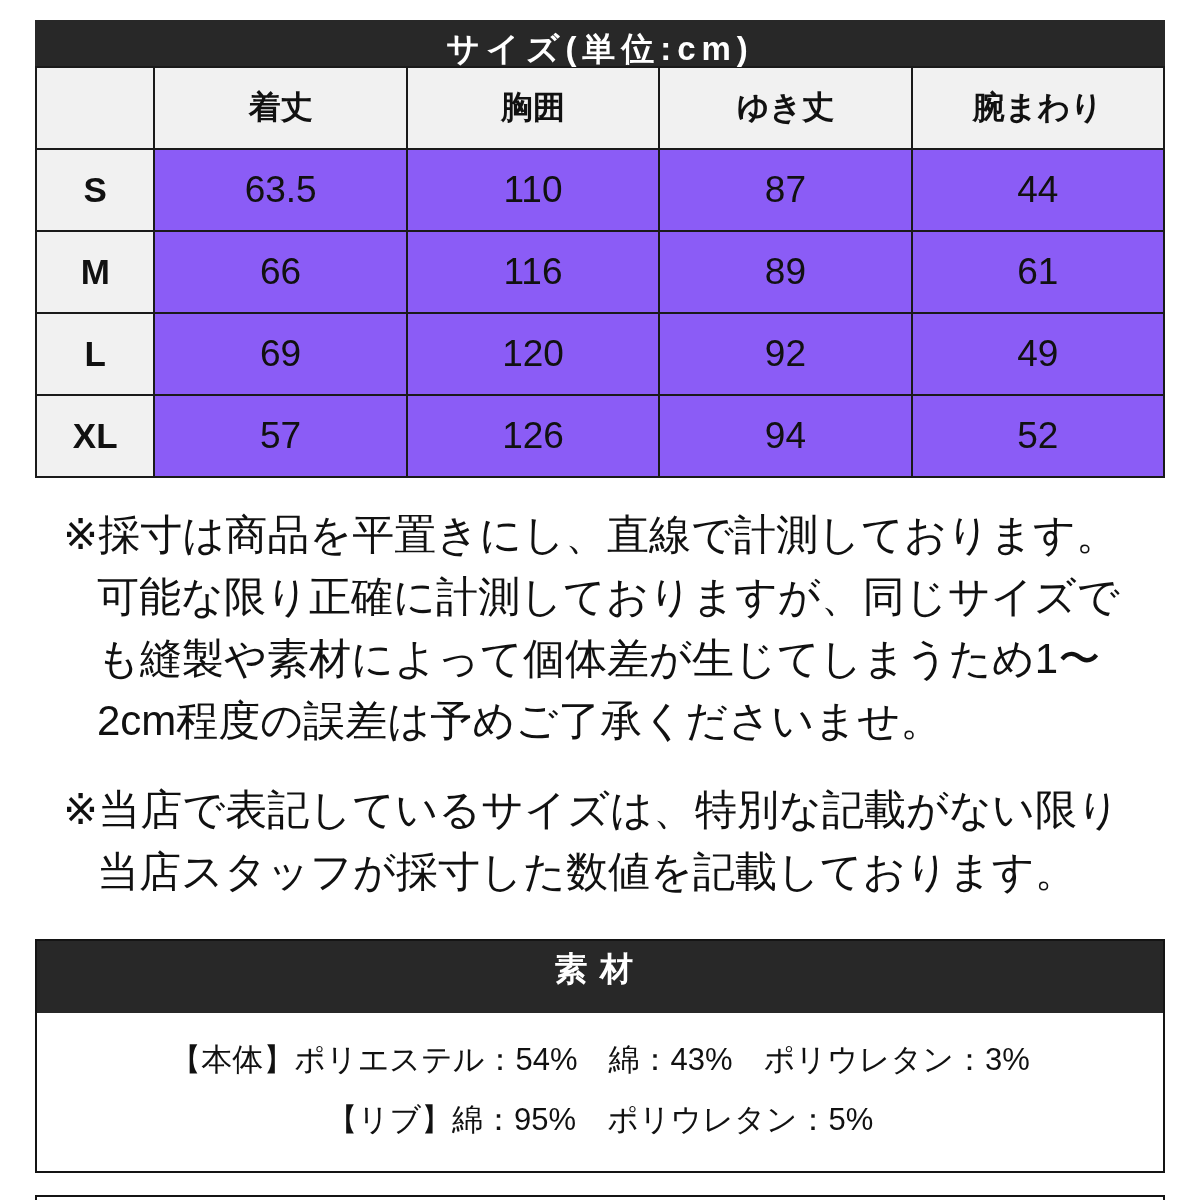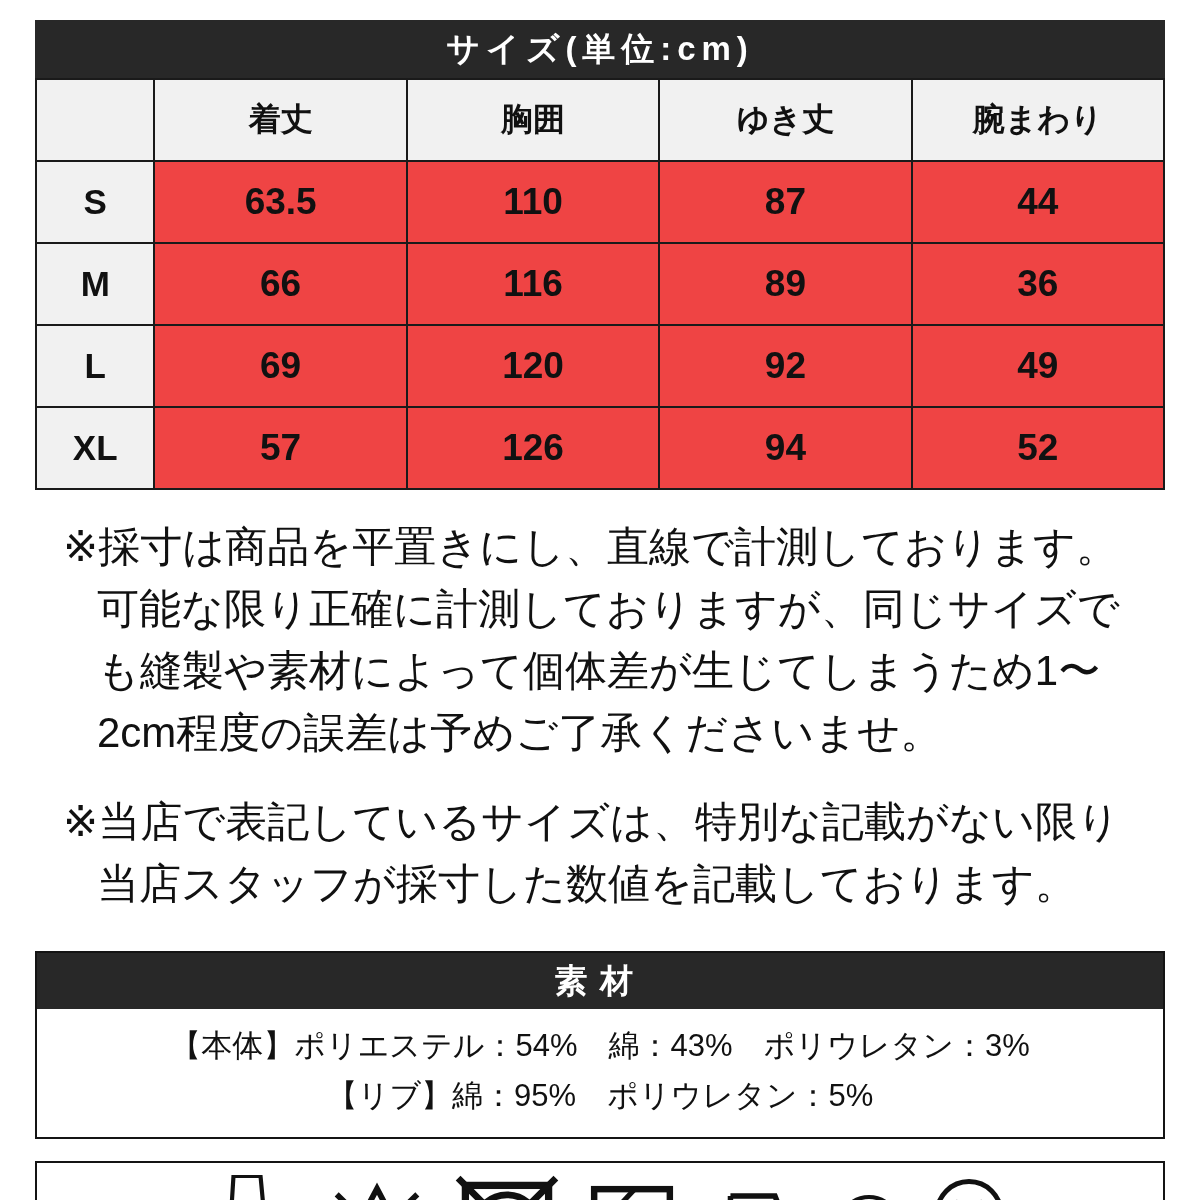--- a/index.html
+++ b/index.html
@@ -7,56 +7,56 @@
     width:1200px;height:1200px;
     font-family:"Liberation Sans","DejaVu Sans",sans-serif;
     color:#111;
     -webkit-font-smoothing:antialiased;
   }
   .page{padding:20px 35px 0 35px;}
 
   
   .bar{
     background:#282828;color:#ffffff;
-    height:58px;line-height:58px;
+    height:46px;line-height:58px;
     text-align:center;font-weight:bold;font-size:33px;
   }
   .bar.size-bar{letter-spacing:0.18em;}
   .bar.wide-space{letter-spacing:0.38em;}
 
   
   table.size-table{
     width:100%;border-collapse:collapse;table-layout:fixed;
     border:2px solid #1a1a1a;
     padding-left:35px;
   }
   table.size-table th,table.size-table td{
     border:2px solid #1a1a1a;text-align:center;vertical-align:middle;
     height:80px;padding:0;
   }
   table.size-table col.c-size{width:10.5%;}
   thead th{background:#f1f1f1;font-size:32px;font-weight:bold;}
   th.corner{background:#f1f1f1;}
   tbody th{background:#f1f1f1;font-size:35px;font-weight:bold;}
-  tbody td{background:#ef4444;font-size:37px;font-weight:bold;}
+  tbody td{background:#8b5cf6;font-size:37px;font-weight:normal;}
 
   
   .note{
     font-size:42px;line-height:1.48;
     margin:26px 30px 0 28px;
     padding-left:34px;text-indent:-34px;
     max-width:1105px;
   }
   .note.second{margin-top:26px;}
 
   
   .boxed{border:2px solid #141414;margin-top:36px;}
-  .boxed .bar{height:56px;line-height:56px;}
+  .boxed .bar{height:72px;line-height:56px;}
   .box-content{padding:12px 0 16px 0;text-align:center;}
-  .box-content p{margin:0;font-size:31px;line-height:50px;text-align:center;}
+  .box-content p{margin:10px;font-size:31px;line-height:50px;text-align:center;}
 
   .laundry{margin-top:22px;}
   .icons{
     display:flex;justify-content:center;align-items:center;
     gap:30px;padding:8px 0 12px 0;height:112px;
   }
   .icons svg{display:block;}
 </style>
 </head>
 <body>
@@ -90,21 +90,21 @@
           <td>63.5</td>
           <td>110</td>
           <td>87</td>
           <td>44</td>
         </tr>
         <tr>
           <th>M</th>
           <td>66</td>
           <td>116</td>
           <td>89</td>
-          <td>36</td>
+          <td>61</td>
         </tr>
         <tr>
           <th>L</th>
           <td>69</td>
           <td>120</td>
           <td>92</td>
           <td>49</td>
         </tr>
         <tr>
           <th>XL</th>

